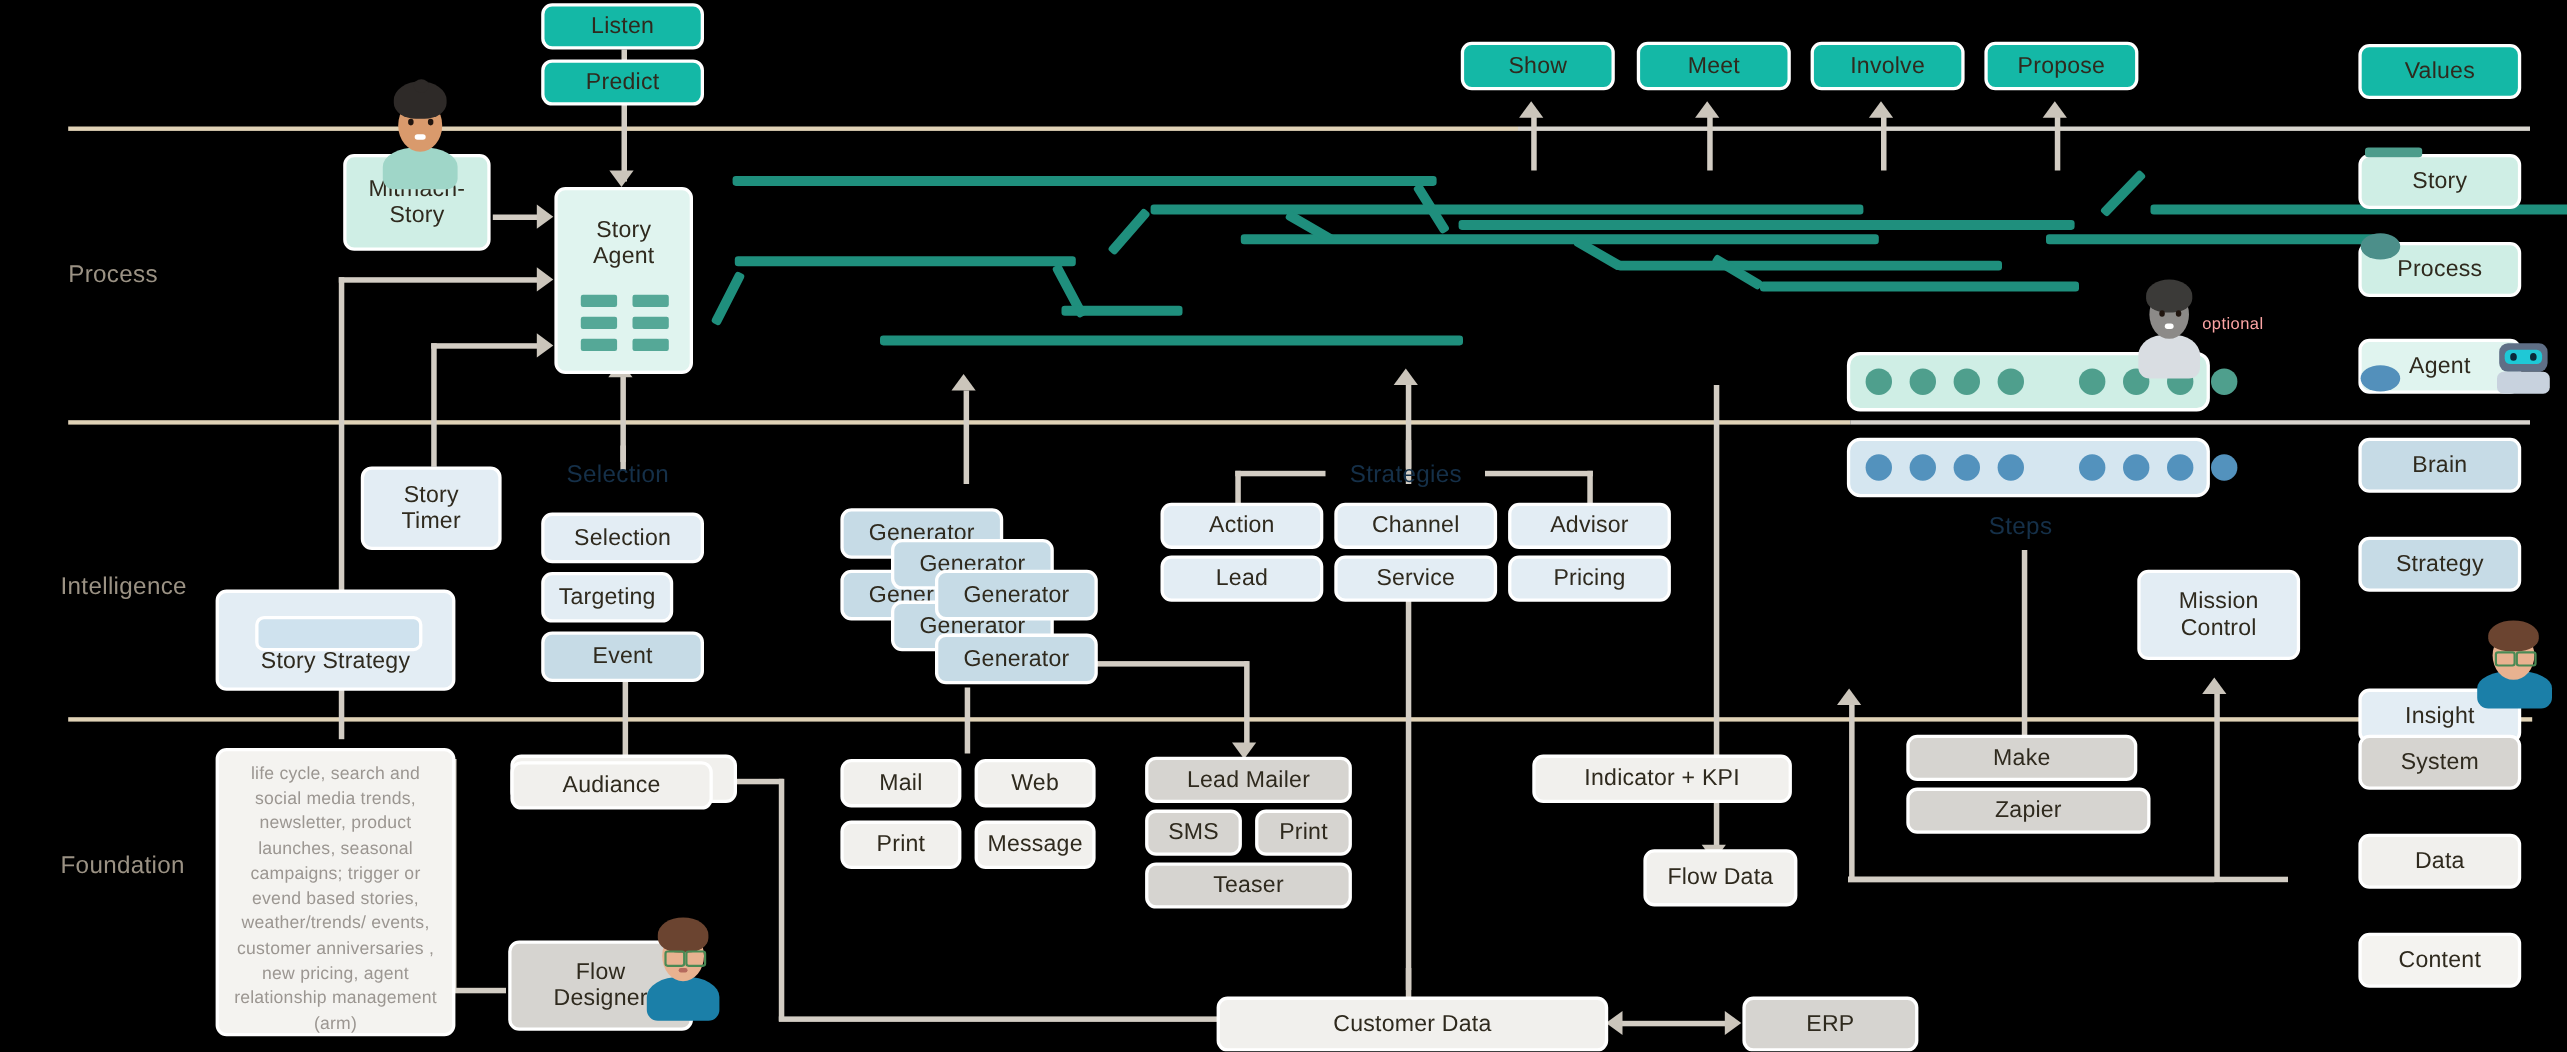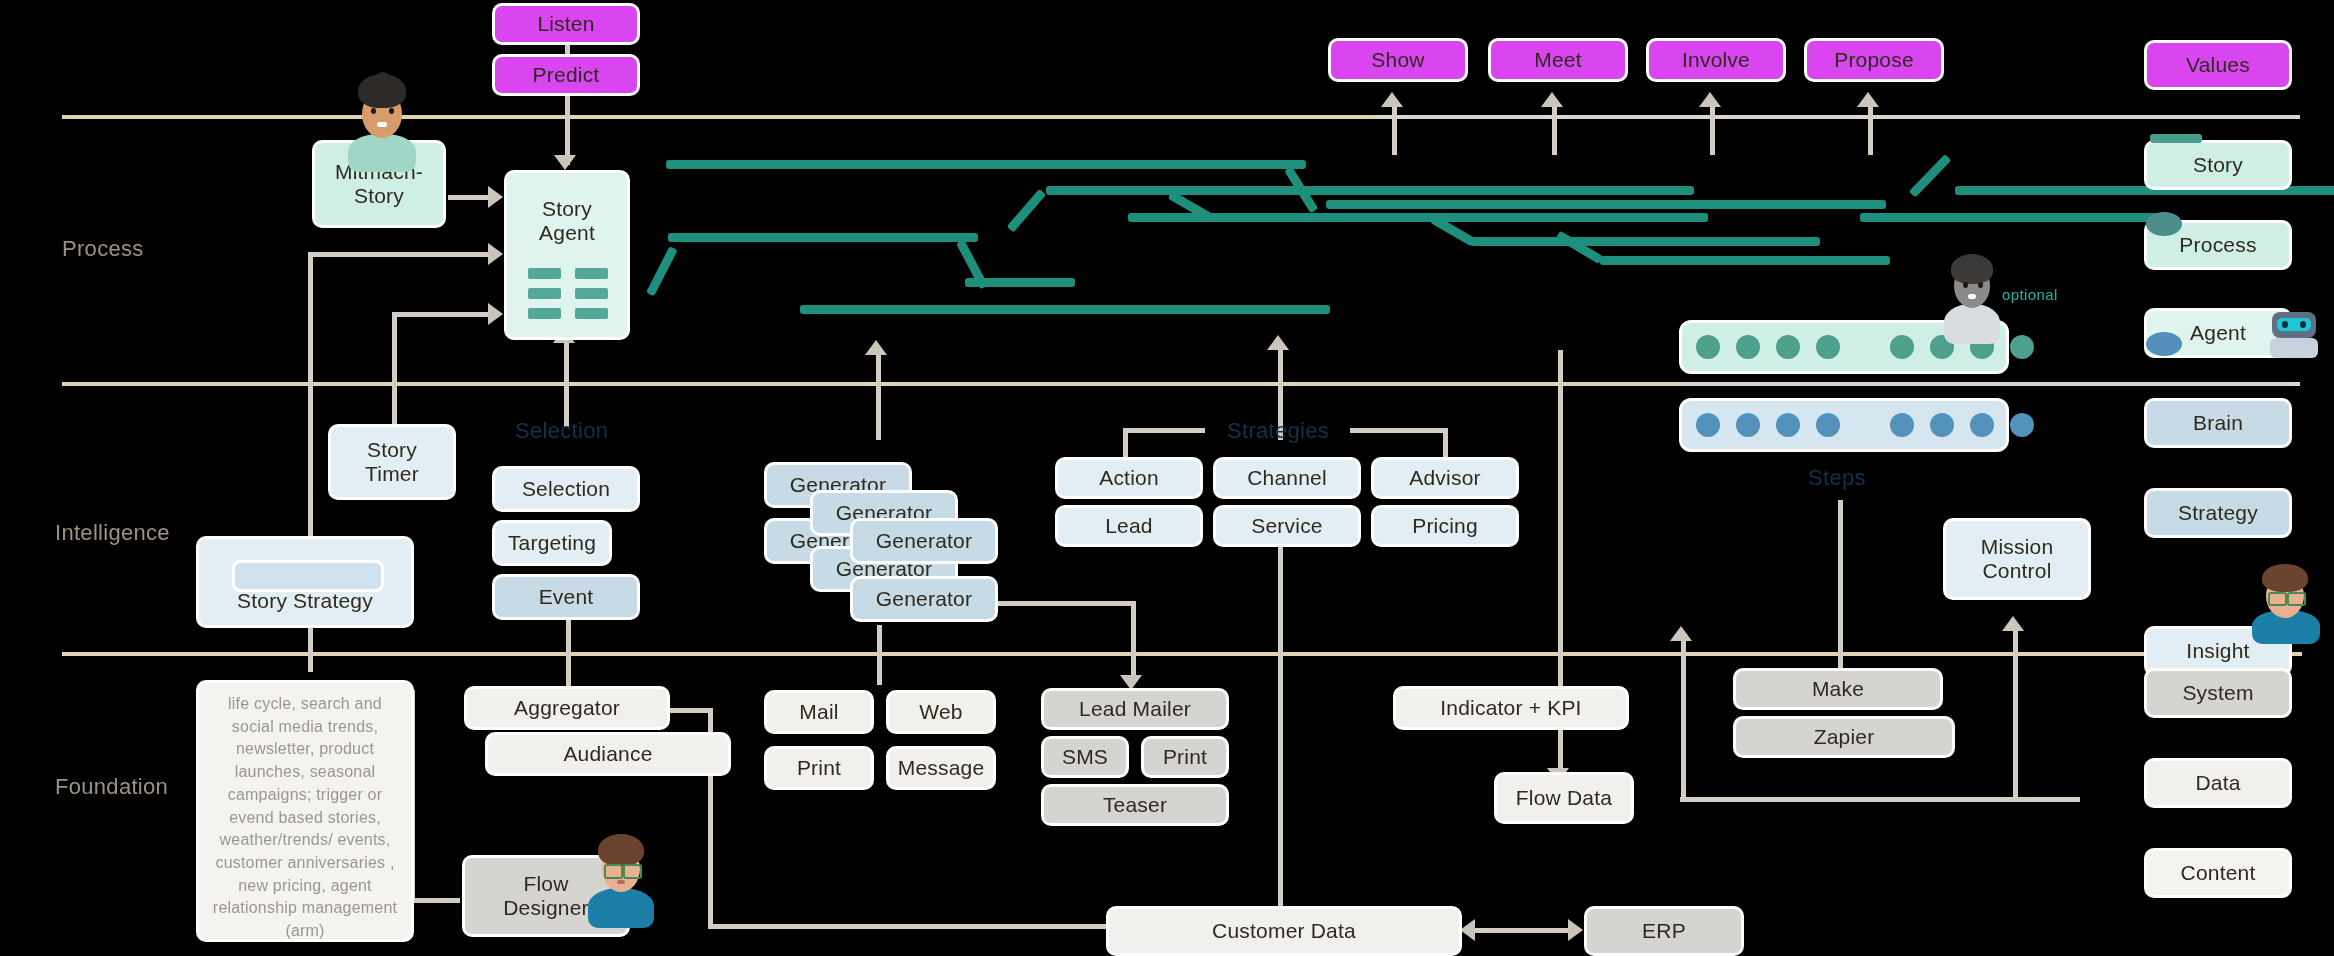--- a/index.html
+++ b/index.html
@@ -14,21 +14,21 @@
     text-align:center;
     border-radius:10px;
     border:3px solid #ffffff;
     color:#2f2a1e;
     font-size:21px;
     line-height:1.15;
     letter-spacing:.2px;
     padding:2px 6px;
     z-index:6;
   }
-  .n-yellow{background:#d946ef;}
+  .n-yellow{background:#14b8a6;}
   .n-mint  {background:#cfeee5;}
   .n-mint-l{background:#e0f4ef;}
   .n-blue  {background:#e3edf4;}
   .n-blue-d{background:#c6dbe6;}
   .n-grey  {background:#d6d4d0;}
   .n-grey-l{background:#f1f0ed;}
   .n-grey-xl{background:#f4f3f0;}
 
   
   .band-rule{position:absolute;height:4px;z-index:2;}
@@ -37,21 +37,21 @@
 
   
   .band-label{
     position:absolute;color:#9b9284;font-size:22px;letter-spacing:.3px;z-index:3;
   }
   
   .grp-label{
     position:absolute;color:#153049;font-size:22px;letter-spacing:.3px;z-index:7;
     white-space:nowrap;
   }
-  .opt-note{position:absolute;color:#14b8a6;font-size:15px;z-index:9;letter-spacing:.4px;}
+  .opt-note{position:absolute;color:#fca5a5;font-size:15px;z-index:9;letter-spacing:.4px;}
 
   
   .conn{position:absolute;background:#d3cdc4;z-index:3;}
   .conn-v{width:5px;}
   .conn-h{height:5px;}
   .arrow-up,.arrow-down,.arrow-left,.arrow-right{
     position:absolute;width:0;height:0;z-index:4;
   }
   .arrow-up{border-left:11px solid transparent;border-right:11px solid transparent;border-bottom:15px solid #cbc5bb;}
   .arrow-down{border-left:11px solid transparent;border-right:11px solid transparent;border-top:15px solid #cbc5bb;}
@@ -296,21 +296,21 @@
 
   <div class="node n-blue" style="left:196px;top:536px;width:218px;height:92px;align-items:flex-end;padding-bottom:12px;">Story Strategy</div>
   <div class="story-strategy-inner" style="left:232px;top:560px;width:146px;height:26px;"></div>
 
   <div class="node n-blue" style="left:1943px;top:518px;width:148px;height:82px;white-space:pre-line;">Mission
 Control</div>
 
   <div class="node n-grey-xl" style="left:196px;top:680px;width:218px;height:262px;font-size:16px;color:#9b9691;line-height:1.42;padding:10px 12px;align-items:flex-start;">life cycle, search  and social media trends, newsletter, product launches, seasonal campaigns; trigger or evend based stories, weather/trends/ events, customer anniversaries , new pricing, agent relationship management (arm)</div>
 
   <div class="node n-grey-l" style="left:464px;top:686px;width:206px;height:44px;">Aggregator</div>
-  <div class="node n-grey-l" style="left:464px;top:732px;width:246px;height:44px;margin-left:21px;">Audiance</div>
+  <div class="node n-grey-l" style="left:464px;top:692px;width:184px;height:44px;">Audiance</div>
 
   <div class="node n-grey" style="left:462px;top:855px;width:168px;height:82px;white-space:pre-line;">Flow
 Designer</div>
 
   <div class="avatar" style="left:586px;top:830px;width:70px;height:94px;">
     <div class="av-body" style="left:2px;top:58px;width:66px;height:40px;background:#1b7fa8;"></div>
     <div class="av-head" style="left:16px;top:16px;width:38px;height:46px;background:#e8b290;"></div>
     <div class="av-hair" style="left:12px;top:4px;width:46px;height:32px;background:#6b4430;"></div>
     <div style="position:absolute;left:18px;top:34px;width:15px;height:11px;border:2px solid #4a8a55;border-radius:3px;"></div>
     <div style="position:absolute;left:37px;top:34px;width:15px;height:11px;border:2px solid #4a8a55;border-radius:3px;"></div>

